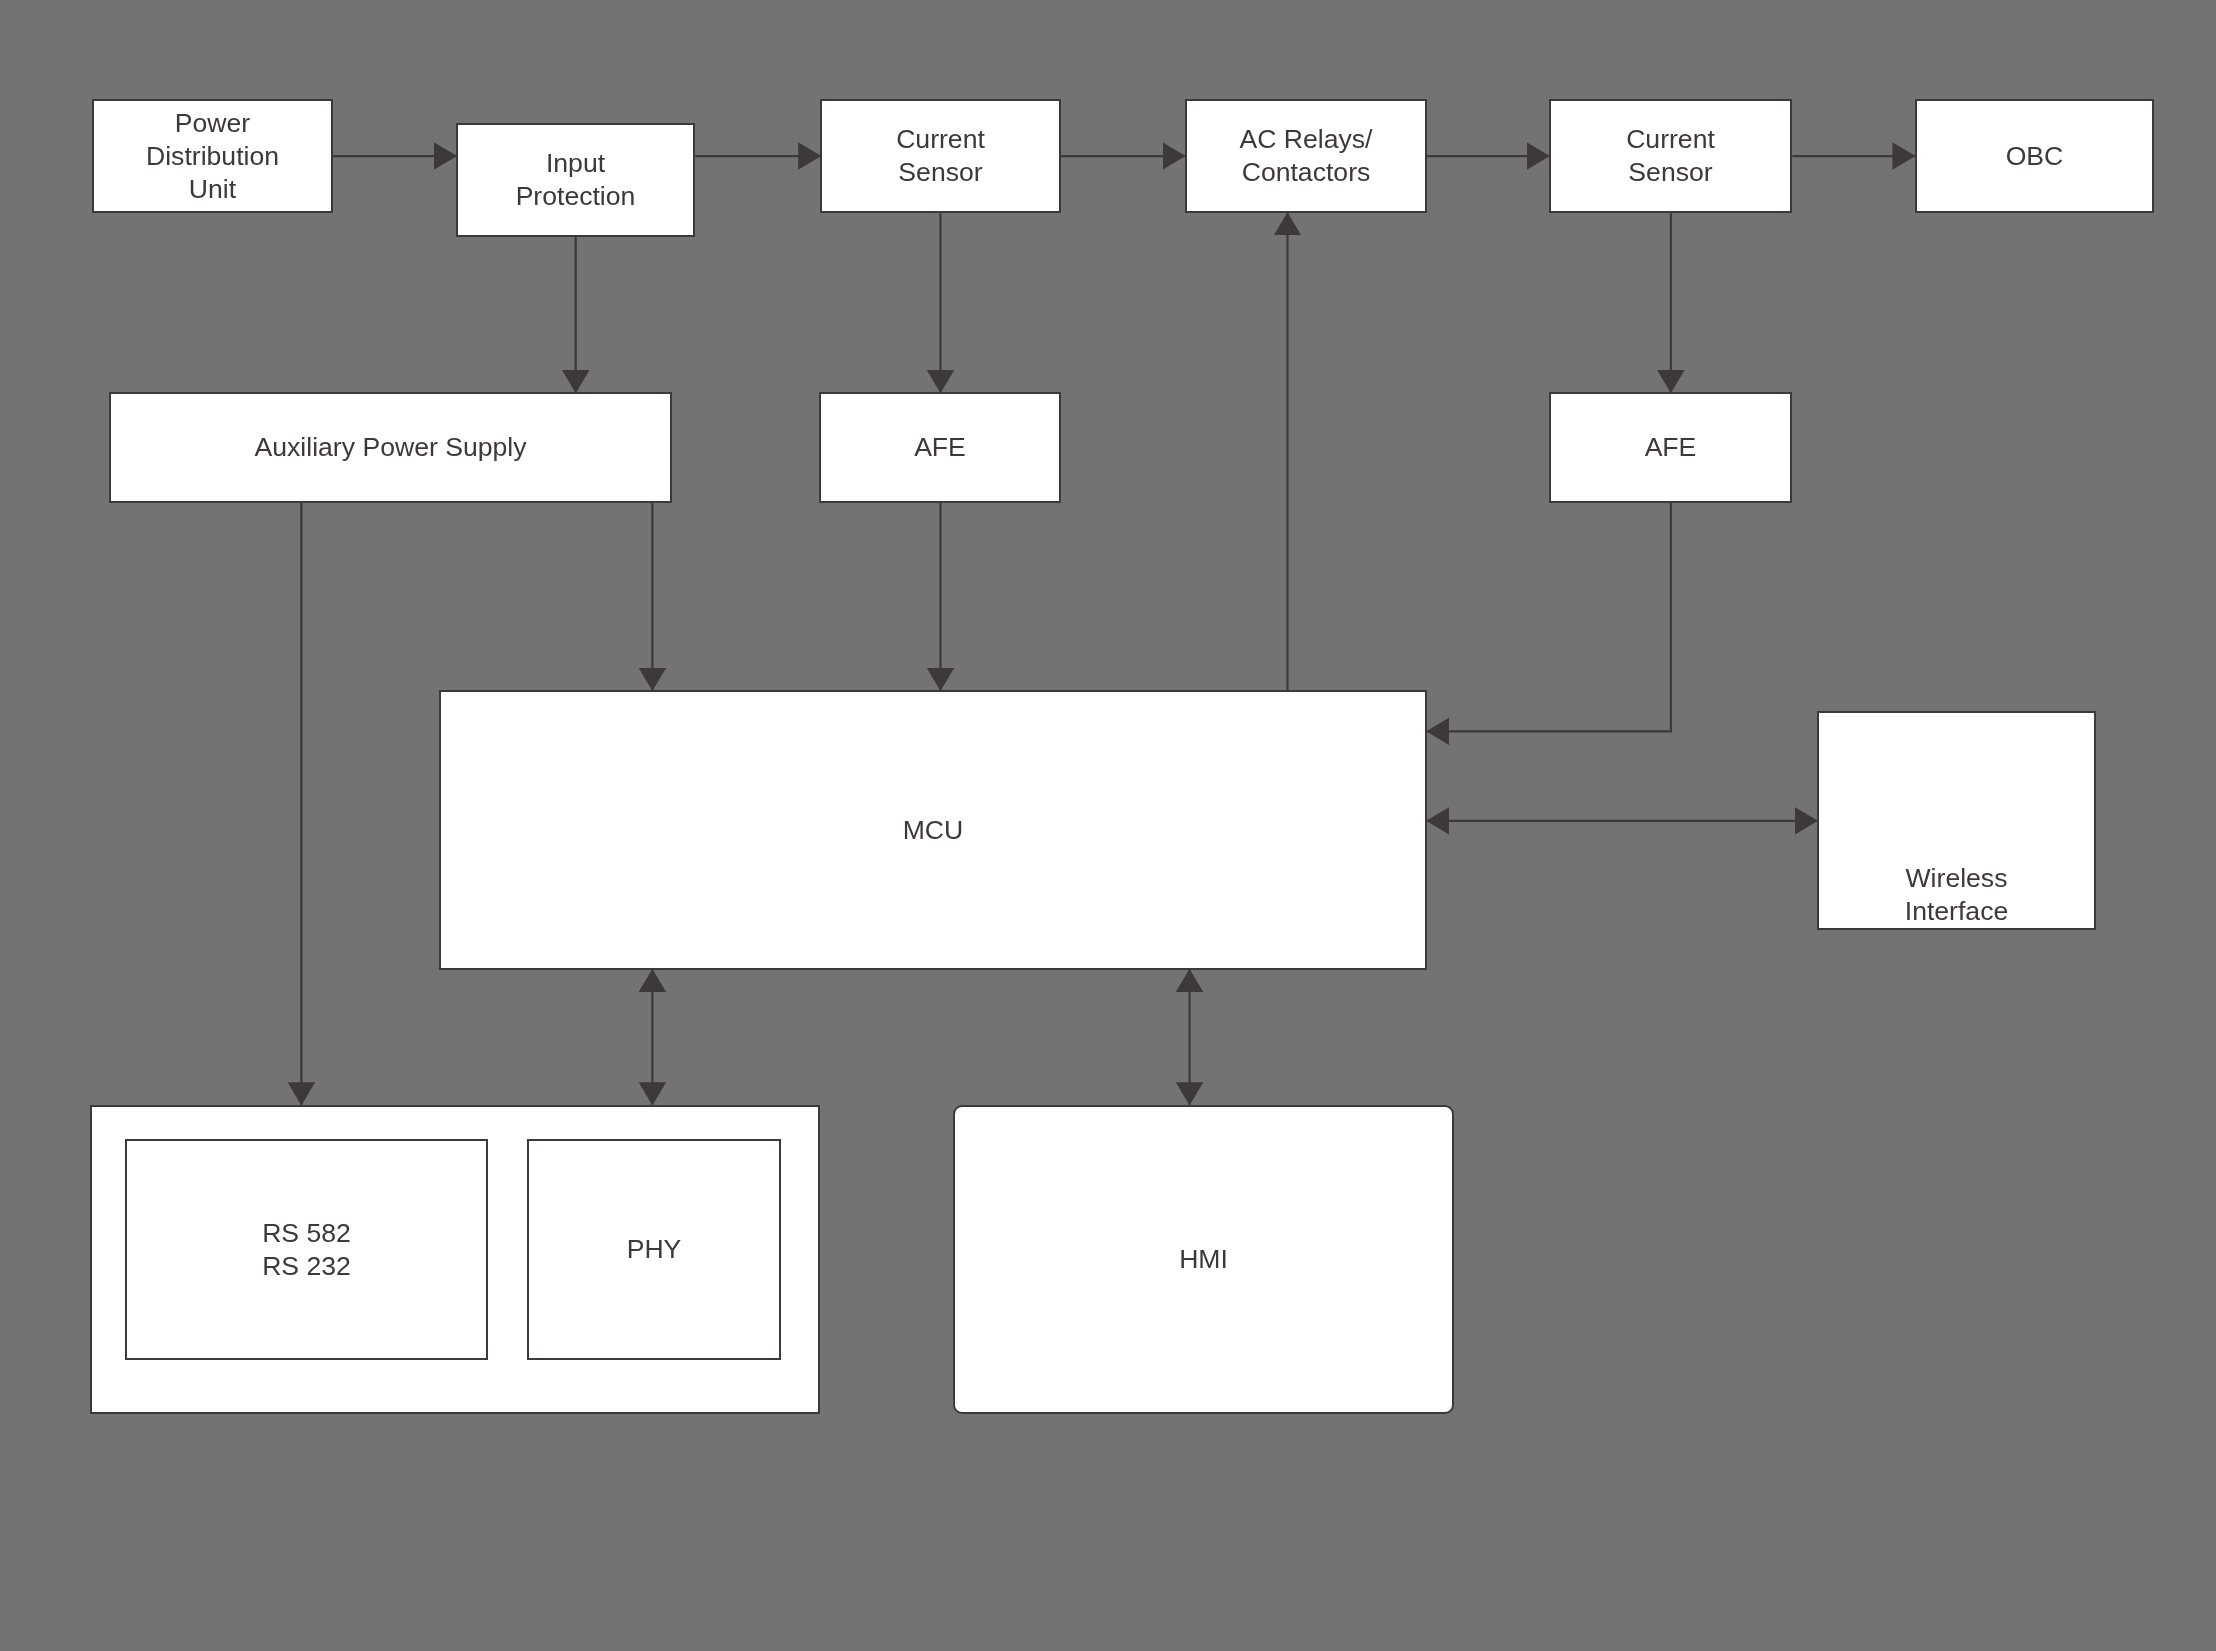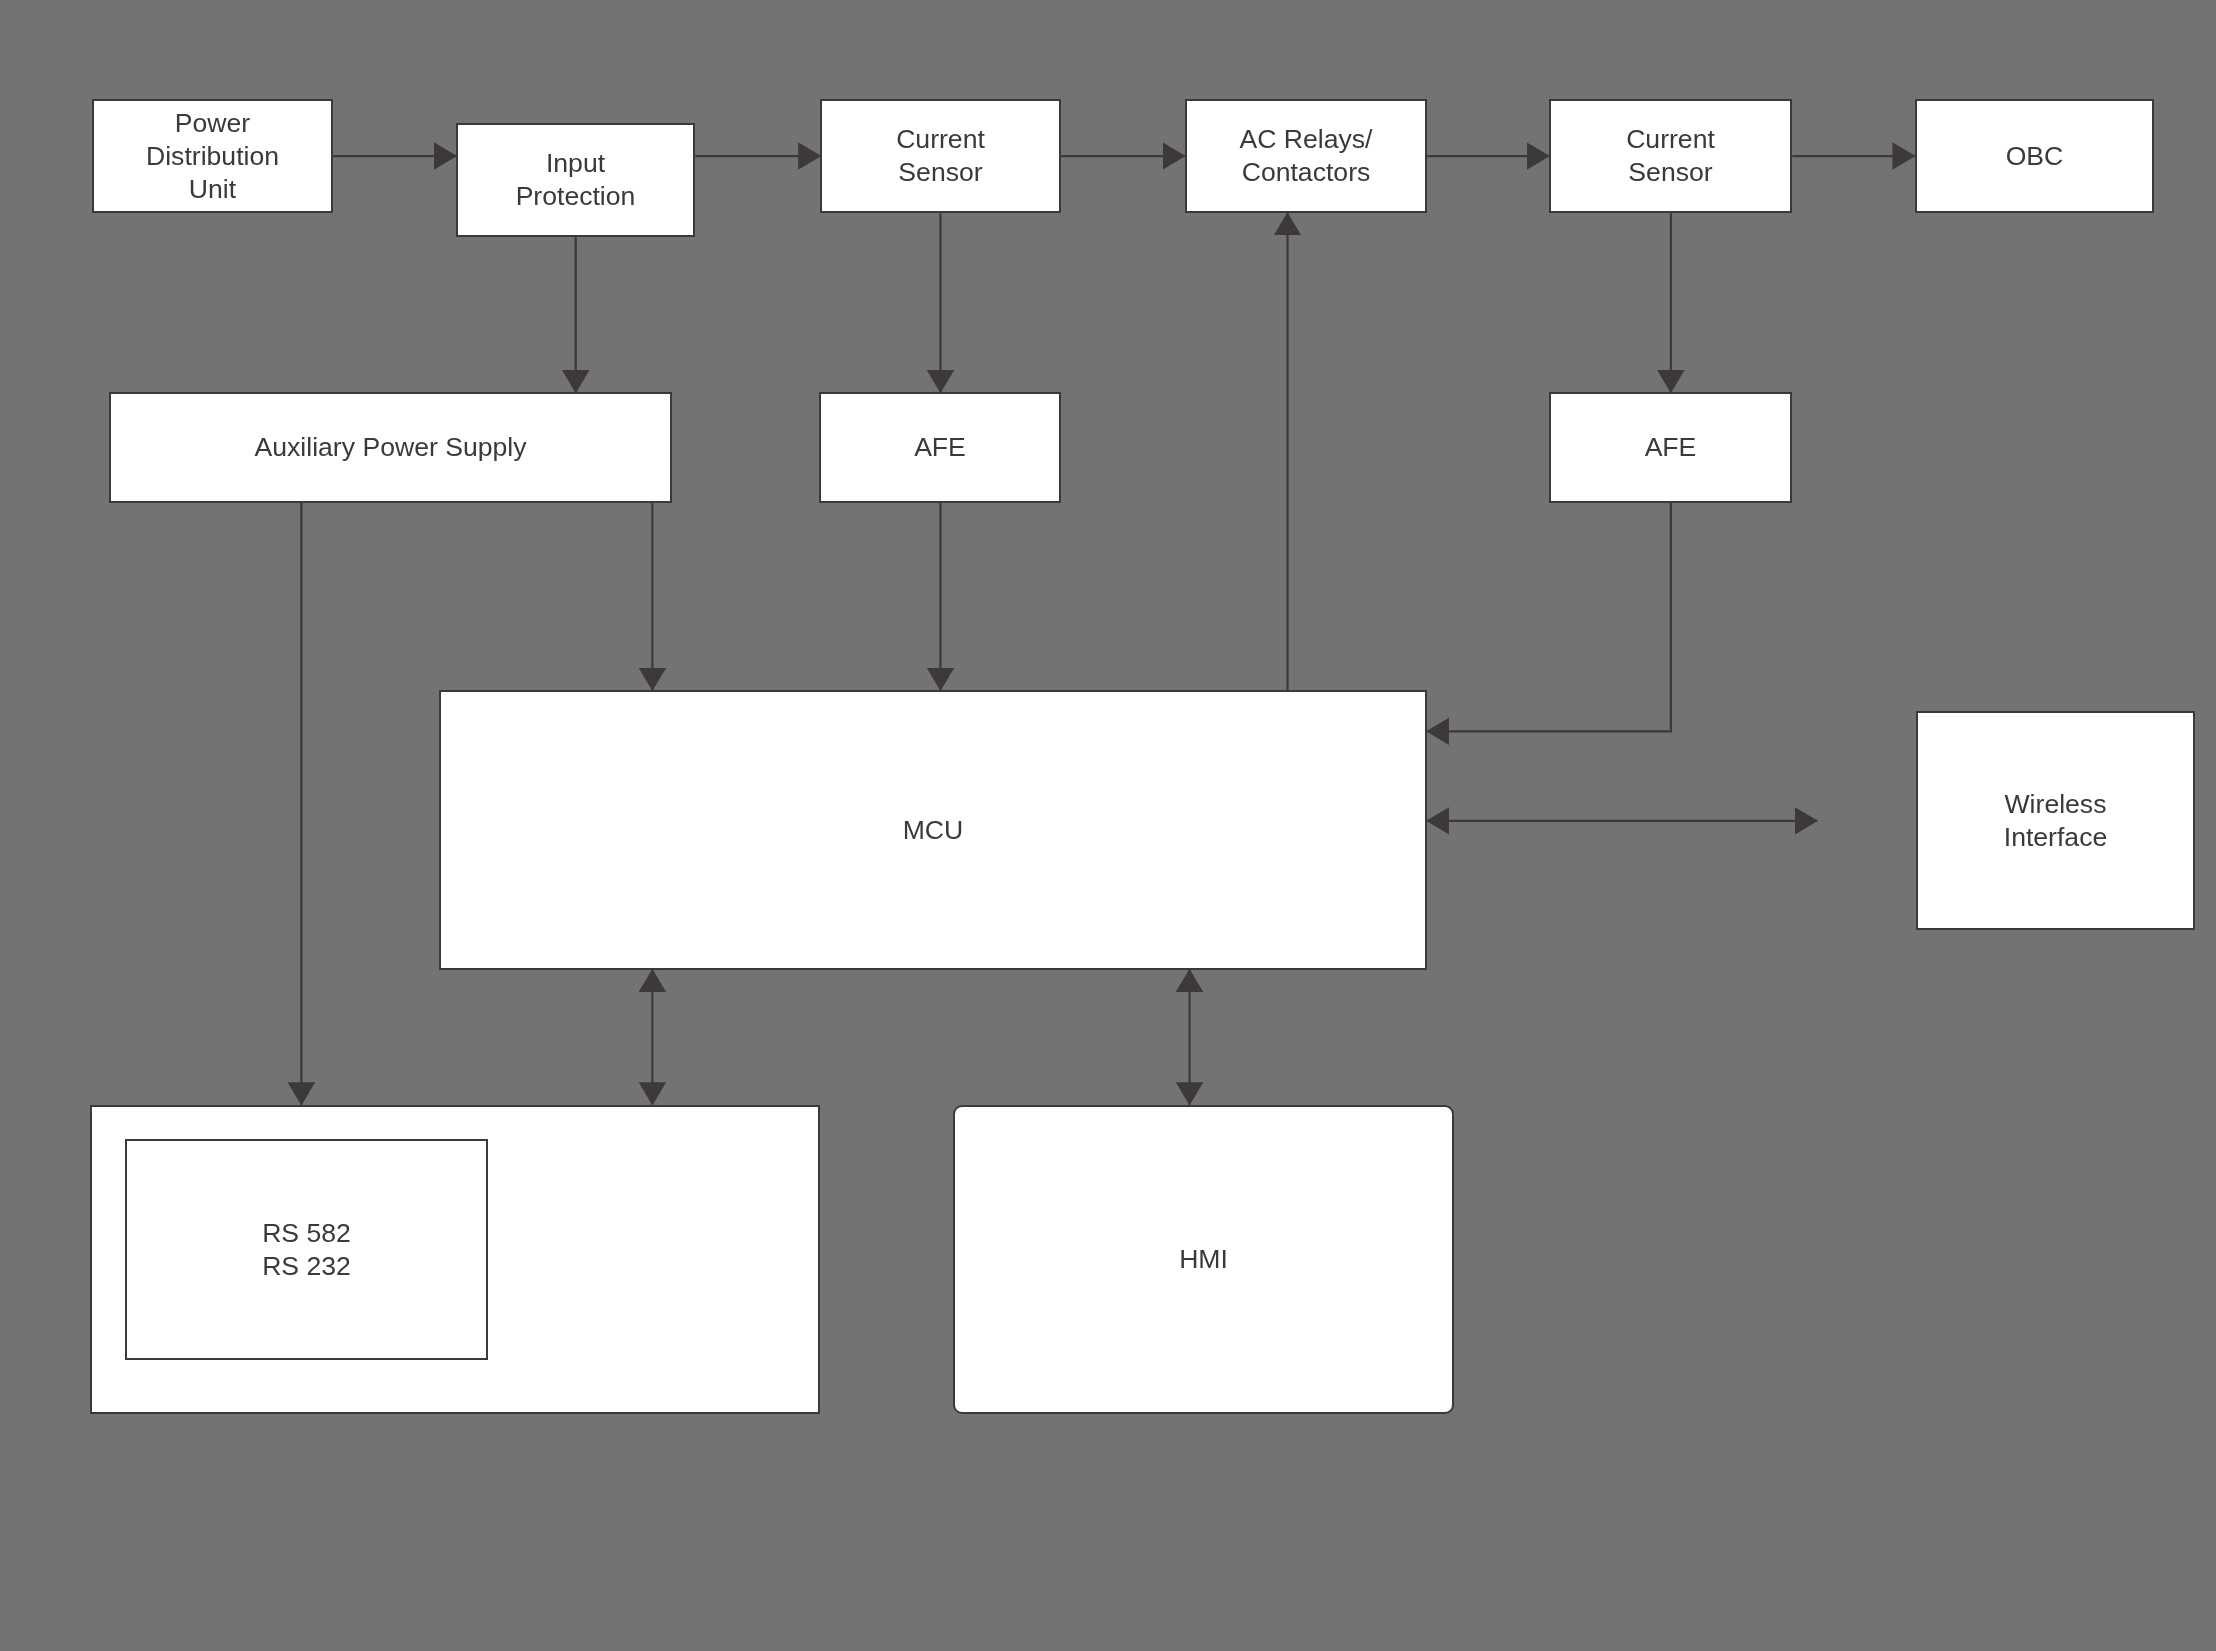--- a/index.html
+++ b/index.html
@@ -57,21 +57,21 @@
   #b-cs1  { left: 820px; top: 99px; width: 241px; height: 114px; }
   #b-acr  { left: 1185px; top: 99px; width: 242px; height: 114px; }
   #b-cs2  { left: 1549px; top: 99px; width: 243px; height: 114px; }
   #b-obc  { left: 1915px; top: 99px; width: 239px; height: 114px; }
   
   #b-aux  { left: 109px;  top: 392px; width: 563px; height: 111px; }
   #b-afe1 { left: 819px; top: 392px; width: 242px;  height: 111px; }
   #b-afe2 { left: 1549px; top: 392px; width: 243px;  height: 111px; }
   
   #b-mcu  { left: 439px;  top: 690px; width: 988px; height: 280px; }
-  #b-wifi { left: 1916px; top: 711px; width: 279px;  height: 219px; }
+  #b-wifi { left: 1817px; top: 711px; width: 279px;  height: 219px; align-items: flex-end; }
   
   #b-comms { left: 90px;  top: 1105px; width: 730px; height: 309px; }
   #b-rs    { left: 125px;  top: 1139px; width: 363px;  height: 221px; }
   #b-phy   { left: 527px; top: 1139px; width: 254px;  height: 221px; }
   #b-hmi   { left: 953px; top: 1105px; width: 501px; height: 309px; border-radius: 9px; }
 </style>
 </head>
 <body>
 
 <div class="canvas">
@@ -148,18 +148,21 @@
   <div class="block" id="b-wifi">
     <span class="block-label">Wireless
 Interface</span>
   </div>
 
   <div class="block group" id="b-comms"></div>
   <div class="block" id="b-rs">
     <span class="block-label">RS 582
 RS 232</span>
   </div>
+  <div class="block" id="b-phy">
+    <span class="block-label">PHY</span>
+  </div>
   <div class="block" id="b-hmi">
     <span class="block-label">HMI</span>
   </div>
 
 </div>
 
 
 </body></html>

